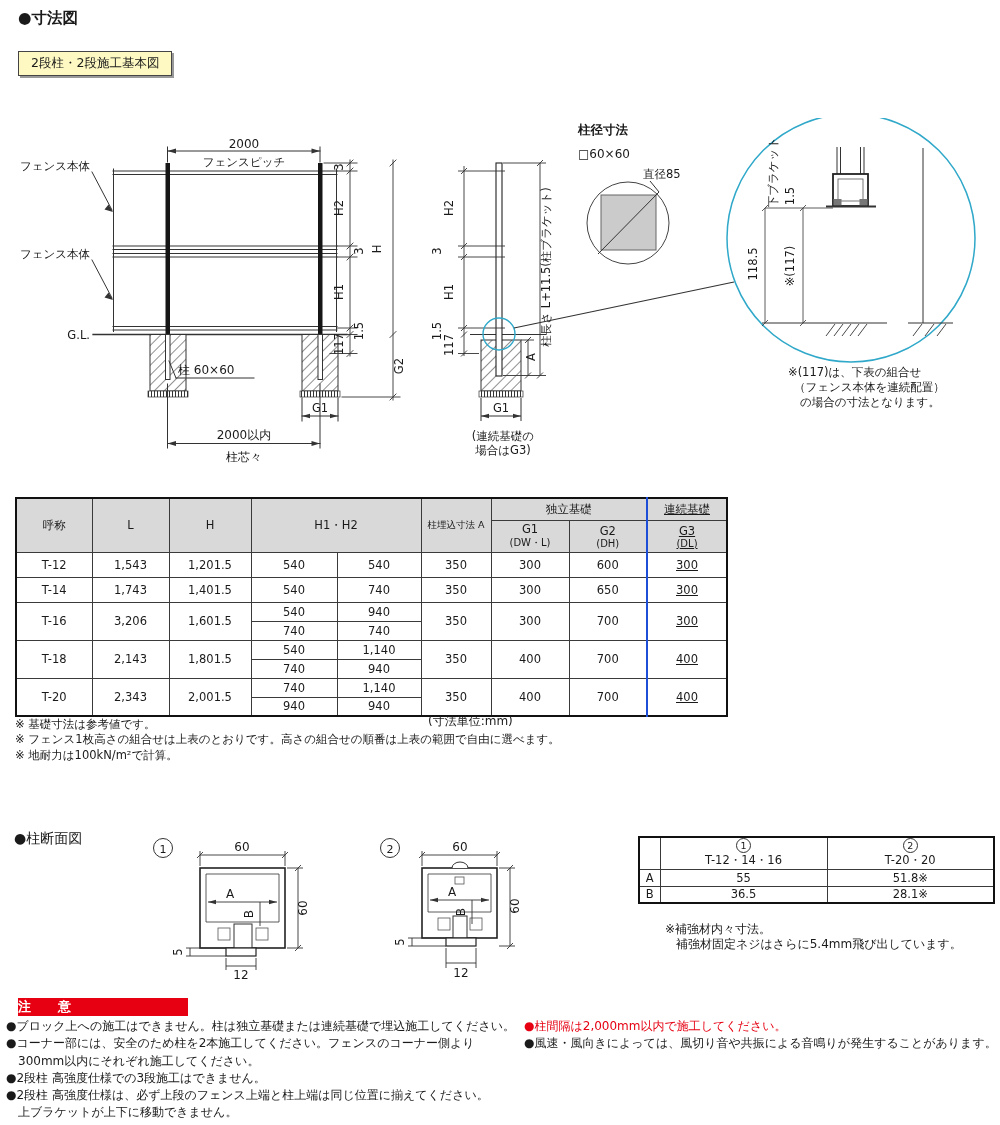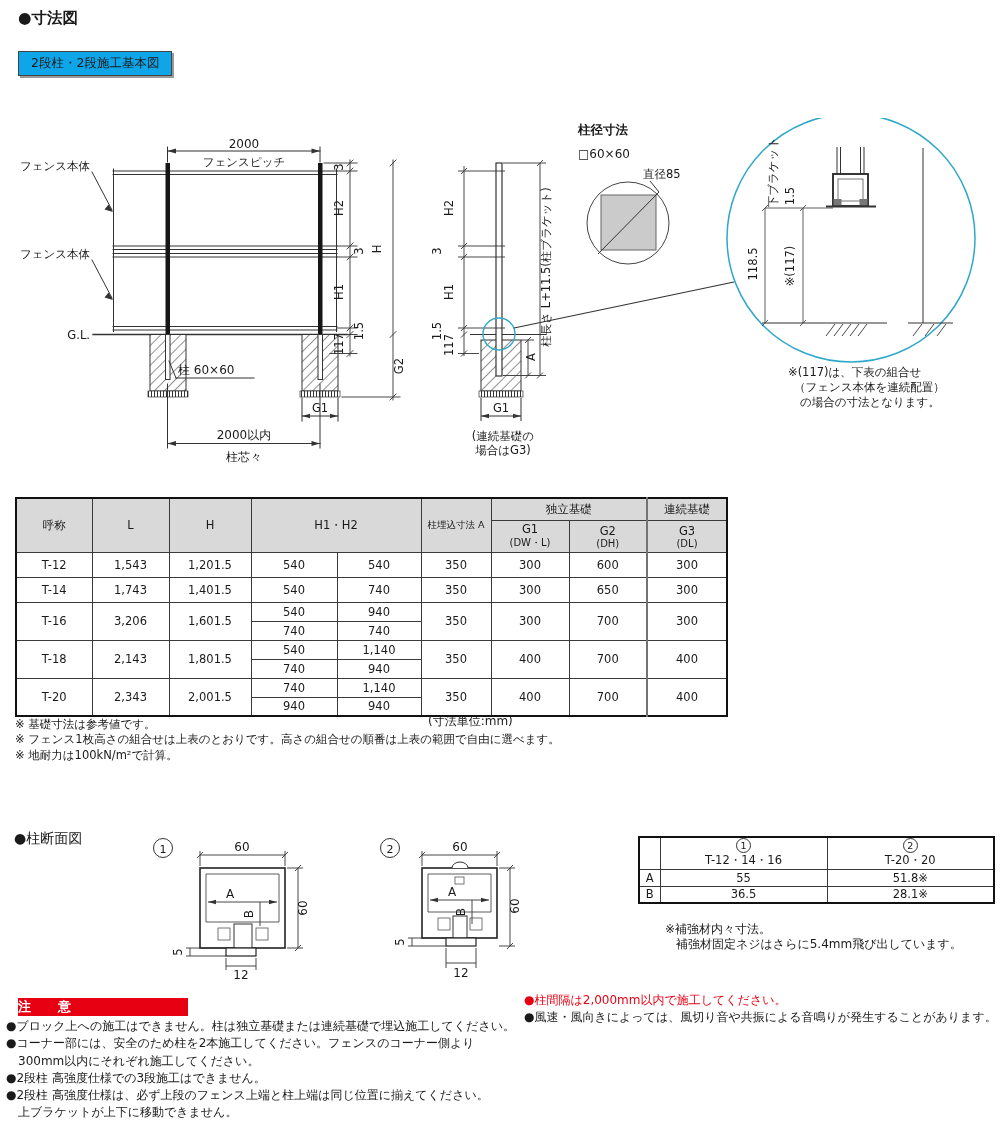--- a/index.html
+++ b/index.html
@@ -1,53 +1,53 @@
 <!DOCTYPE html>
 <html><head>
 <meta charset="utf-8">
 <style>
   html,body{margin:0;padding:0;}
   body{width:1000px;height:1125px;position:relative;background:#fff;
        font-family:"DejaVu Sans","Liberation Sans",sans-serif;color:#1a1a1a;}
   .abs{position:absolute;}
   .pagetitle{left:18px;top:8px;font-size:15.5px;font-weight:bold;}
   .boxlabel{left:18px;top:51px;border:1px solid #444;box-shadow:2px 2px 0 #999;
-            padding:3px 12px;font-size:12.5px;background:#0ea5e9;}
+            padding:3px 12px;font-size:12.5px;background:#fef9c3;}
   svg text{font-size:11.5px;fill:#1a1a1a;}
   svg text.b{font-weight:bold;font-size:12.5px;}
   svg text.s12{font-size:12px;}
   line,polyline,path.ln{stroke:#333;}
   
   .maintbl{position:absolute;left:15px;top:497px;border-collapse:collapse;table-layout:fixed;
            width:711px;font-size:11.5px;border:2px solid #111;}
   .maintbl th,.maintbl td{border:1px solid #3a3a3a;text-align:center;padding:0;overflow:hidden;}
   .maintbl th{background:#d9d9d9;font-weight:normal;}
   .maintbl .sub{font-size:10px;}
   .maintbl .smallhdr{font-size:9.5px;white-space:nowrap;}
   .maintbl tbody tr.grp td{border-top:1.5px solid #111;}
-  .maintbl .tl{border-left:2px solid #737373;}
+  .maintbl .tl{border-left:2px solid #1d4ed8;text-decoration:underline;}
   tr.rh1{height:22px;} tr.rh2{height:32px;}
   tr.r25{height:25px;} tr.r19{height:19px;}
   .unitnote{left:428px;top:713px;width:300px;text-align:left;font-size:12px;}
   .tnotes{left:15px;top:717px;font-size:11.5px;line-height:15.3px;}
   .sectitle{left:14px;top:830px;font-size:14px;font-weight:normal;}
   
   .smtbl{position:absolute;left:638px;top:836px;border-collapse:collapse;table-layout:fixed;
          width:357px;font-size:11.5px;border:2px solid #111;}
   .smtbl th,.smtbl td{border:1px solid #3a3a3a;text-align:center;padding:0;font-weight:normal;background:#fff;}
   .circ{display:inline-block;width:13px;height:13px;border:1px solid #333;border-radius:50%;
         font-size:9.5px;line-height:13px;text-align:center;}
   tr.sh{height:32px;} tr.sr{height:17px;}
   .smnotes{left:638px;top:922px;font-size:12px;line-height:15px;margin-left:27px;}
   .smnotes .l2{padding-left:11px;}
   
   .banner{left:18px;top:998px;width:170px;height:18px;background:#e60012;color:#fff;
           font-size:13px;font-weight:bold;line-height:18px;letter-spacing:7px;}
   .cleft{left:6px;top:1018px;font-size:12px;line-height:17.3px;white-space:nowrap;}
-  .cright{left:524px;top:992px;font-size:12px;line-height:17.3px;white-space:nowrap;}
+  .cright{left:524px;top:1018px;font-size:12px;line-height:17.3px;white-space:nowrap;}
   .ind{padding-left:12px;}
   .red{color:#e60012;}
 </style>
 </head>
 <body>
 
 <div class="abs pagetitle">●寸法図</div>
 <div class="abs boxlabel">2段柱・2段施工基本図</div>
 
 <svg class="abs" style="left:0;top:118px" width="1000" height="352" viewBox="0 118 1000 352">

